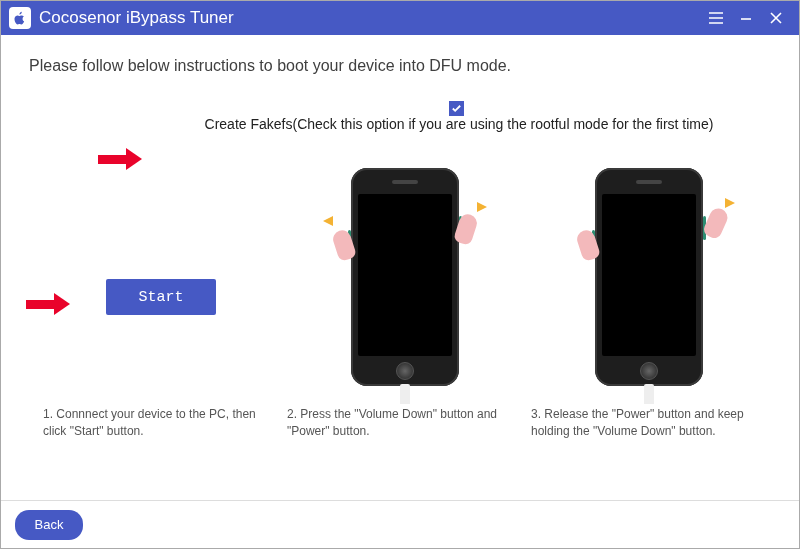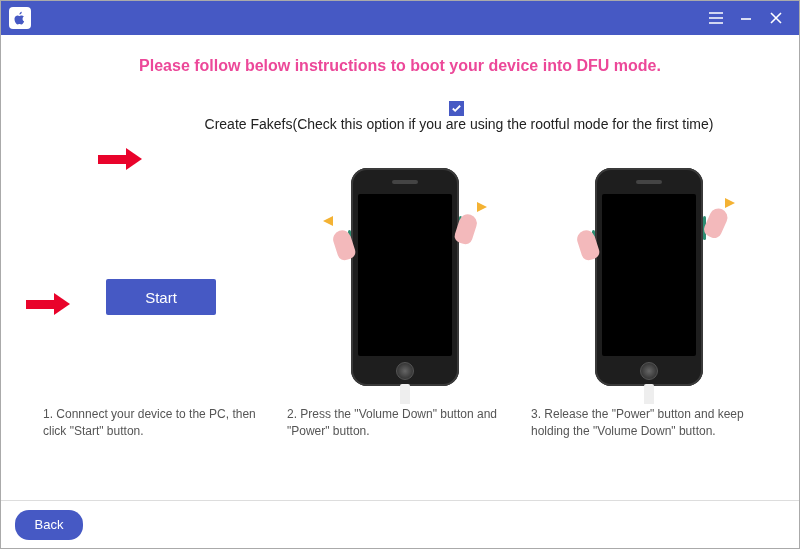--- a/index.html
+++ b/index.html
@@ -34,23 +34,23 @@
     display: flex; align-items: center; justify-content: center;
     color: #fff; cursor: pointer;
   }
 
   .content {
     padding: 22px 28px 0;
     height: 466px;
     position: relative;
   }
   .headline {
-    text-align: center;
-    font-size: 16px; font-weight: bold;
-    color: #ec4899;
+    text-align: left;
+    font-size: 16px; font-weight: normal;
+    color: #404040;
     margin-bottom: 26px;
   }
   .opt-row {
     display: flex; align-items: center;
     margin-left: 118px;
     font-size: 14px; color: #222;
     margin-bottom: 30px;
     flex-direction: column;
   }
   .chk {
@@ -70,20 +70,21 @@
     display: flex; flex-direction: column; align-items: center;
   }
   .phone-area { height: 230px; display:flex; align-items:center; justify-content:center; position:relative; }
   .start-btn {
     width: 110px; height: 36px;
     background: #4659c4; color: #fff;
     display: flex; align-items: center; justify-content: center;
     font-size: 15px; cursor: pointer;
     margin-top: 40px;
     border-radius: 2px;
+    font-family: Liberation Mono, monospace;
   }
   .caption {
     font-size: 12px; color: #555;
     text-align: left;
     margin-top: 14px;
     padding: 0 4px;
     line-height: 1.4;
   }
   .footer {
     position: absolute; left: 0; right: 0; bottom: 0;
@@ -169,20 +170,21 @@
 </style>
 </head>
 <body>
 
 <div class="titlebar">
   <div class="tb-logo">
     <svg viewBox="0 0 24 24">
         <path fill="#4659c4" d="M16.4 13.5c0-2.6 2.1-3.8 2.2-3.9-1.2-1.8-3.1-2-3.7-2-1.6-.2-3.1.9-3.9.9-.8 0-2-0.9-3.4-.9C5.9 7.7 4.3 8.7 3.4 10.3c-1.8 3.1-.5 7.7 1.3 10.2.9 1.2 1.9 2.6 3.2 2.5 1.3-.1 1.8-.8 3.3-.8 1.6 0 2 .8 3.3.8 1.4 0 2.3-1.3 3.1-2.5.7-1 1.2-2 1.5-3.1-1.6-.6-2.7-1.9-2.7-3.9zM14 4.6c.7-.9 1.2-2.1 1.1-3.3-1 .1-2.3.7-3 1.5-.7.8-1.2 2-1.1 3.1 1.2.1 2.3-.5 3-1.3z"></path>
       </svg>
   </div>
+  <div class="tb-title">Cocosenor iBypass Tuner</div>
   <div class="tb-spacer"></div>
   <div class="tb-btn">
     <svg width="14" height="12" viewBox="0 0 14 12">
         <path stroke="#fff" stroke-width="1.6" d="M0 1h14M0 6h14M0 11h14"></path>
       </svg>
   </div>
   <div class="tb-btn">
     <svg width="12" height="12">
         <path stroke="#fff" stroke-width="1.6" d="M1 7h10"></path>
       </svg>

